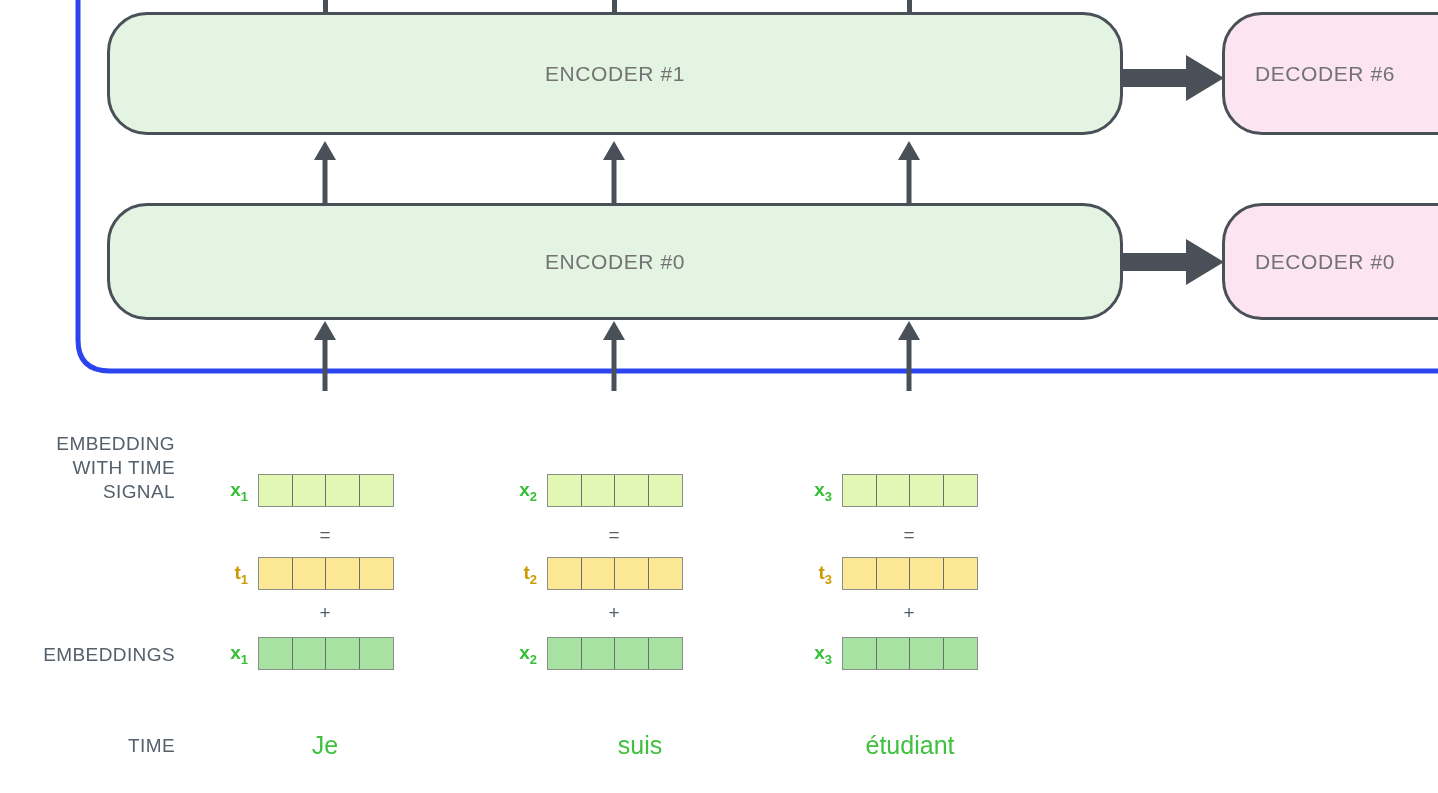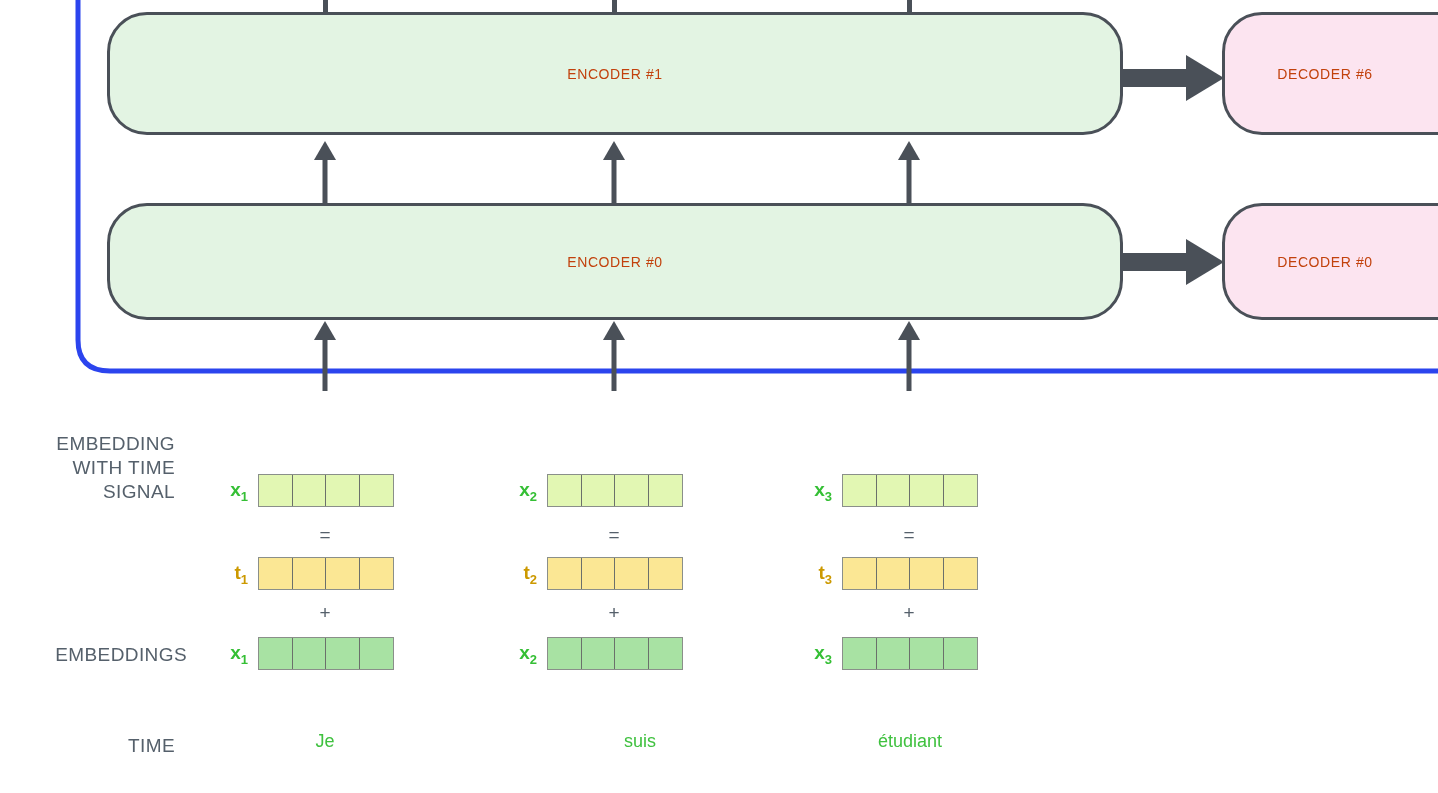--- a/index.html
+++ b/index.html
@@ -37,23 +37,23 @@
     background: #e3f4e3;
     left: 107px;
     width: 1016px;
   }
   .decoder-box {
     background: #fce4f0;
     left: 1222px;
     width: 330px;
   }
   .stack-label {
-    font-size: 14px;
+    font-size: 21px;
     letter-spacing: 0.6px;
-    color: #c2410c;
+    color: #737373;
     font-family: "Liberation Sans", sans-serif;
     white-space: nowrap;
   }
   .decoder-box .stack-label { transform: translateX(-62px); }
 
   
   .thin-arrow { position: absolute; }
   .thin-arrow .stem {
     position: absolute;
     left: 50%;
@@ -143,21 +143,21 @@
     position: absolute;
     font-size: 19px;
     color: #55606b;
     text-align: center;
     font-family: "Liberation Sans", sans-serif;
   }
 
   
   .input-word {
     position: absolute;
-    font-size: 18px;
+    font-size: 25px;
     color: #3fc13f;
     text-align: center;
     font-family: "Liberation Sans", sans-serif;
     white-space: nowrap;
   }
 </style>
 </head>
 <body>
 
 <div id="stage">
@@ -216,21 +216,21 @@
   <div class="stack-box decoder-box" style="top:12px; height:123px;">
     <span class="stack-label">DECODER #6</span>
   </div>
   <div class="stack-box decoder-box" style="top:203px; height:117px;">
     <span class="stack-label">DECODER #0</span>
   </div>
 
   <div class="row-label" style="left:0px; top:432px; width:175px;padding-left:8px;">EMBEDDING
 WITH TIME
 SIGNAL</div>
-  <div class="row-label" style="left:0px; top:643px; width:175px;margin-left:12px;">EMBEDDINGS</div>
+  <div class="row-label" style="left:0px; top:643px; width:175px;">EMBEDDINGS</div>
   <div class="row-label" style="left:0px; top:734px; width:175px;">TIME</div>
 
   <div class="vec-tag tag-x" style="left:200px; top:479px; width:48px;">
     <span>x</span><sub>1</sub>
   </div>
   <div class="vector v-light" style="left:258px; top:474px;">
     <div class="cell"></div>
     <div class="cell"></div>
     <div class="cell"></div>
     <div class="cell"></div>

